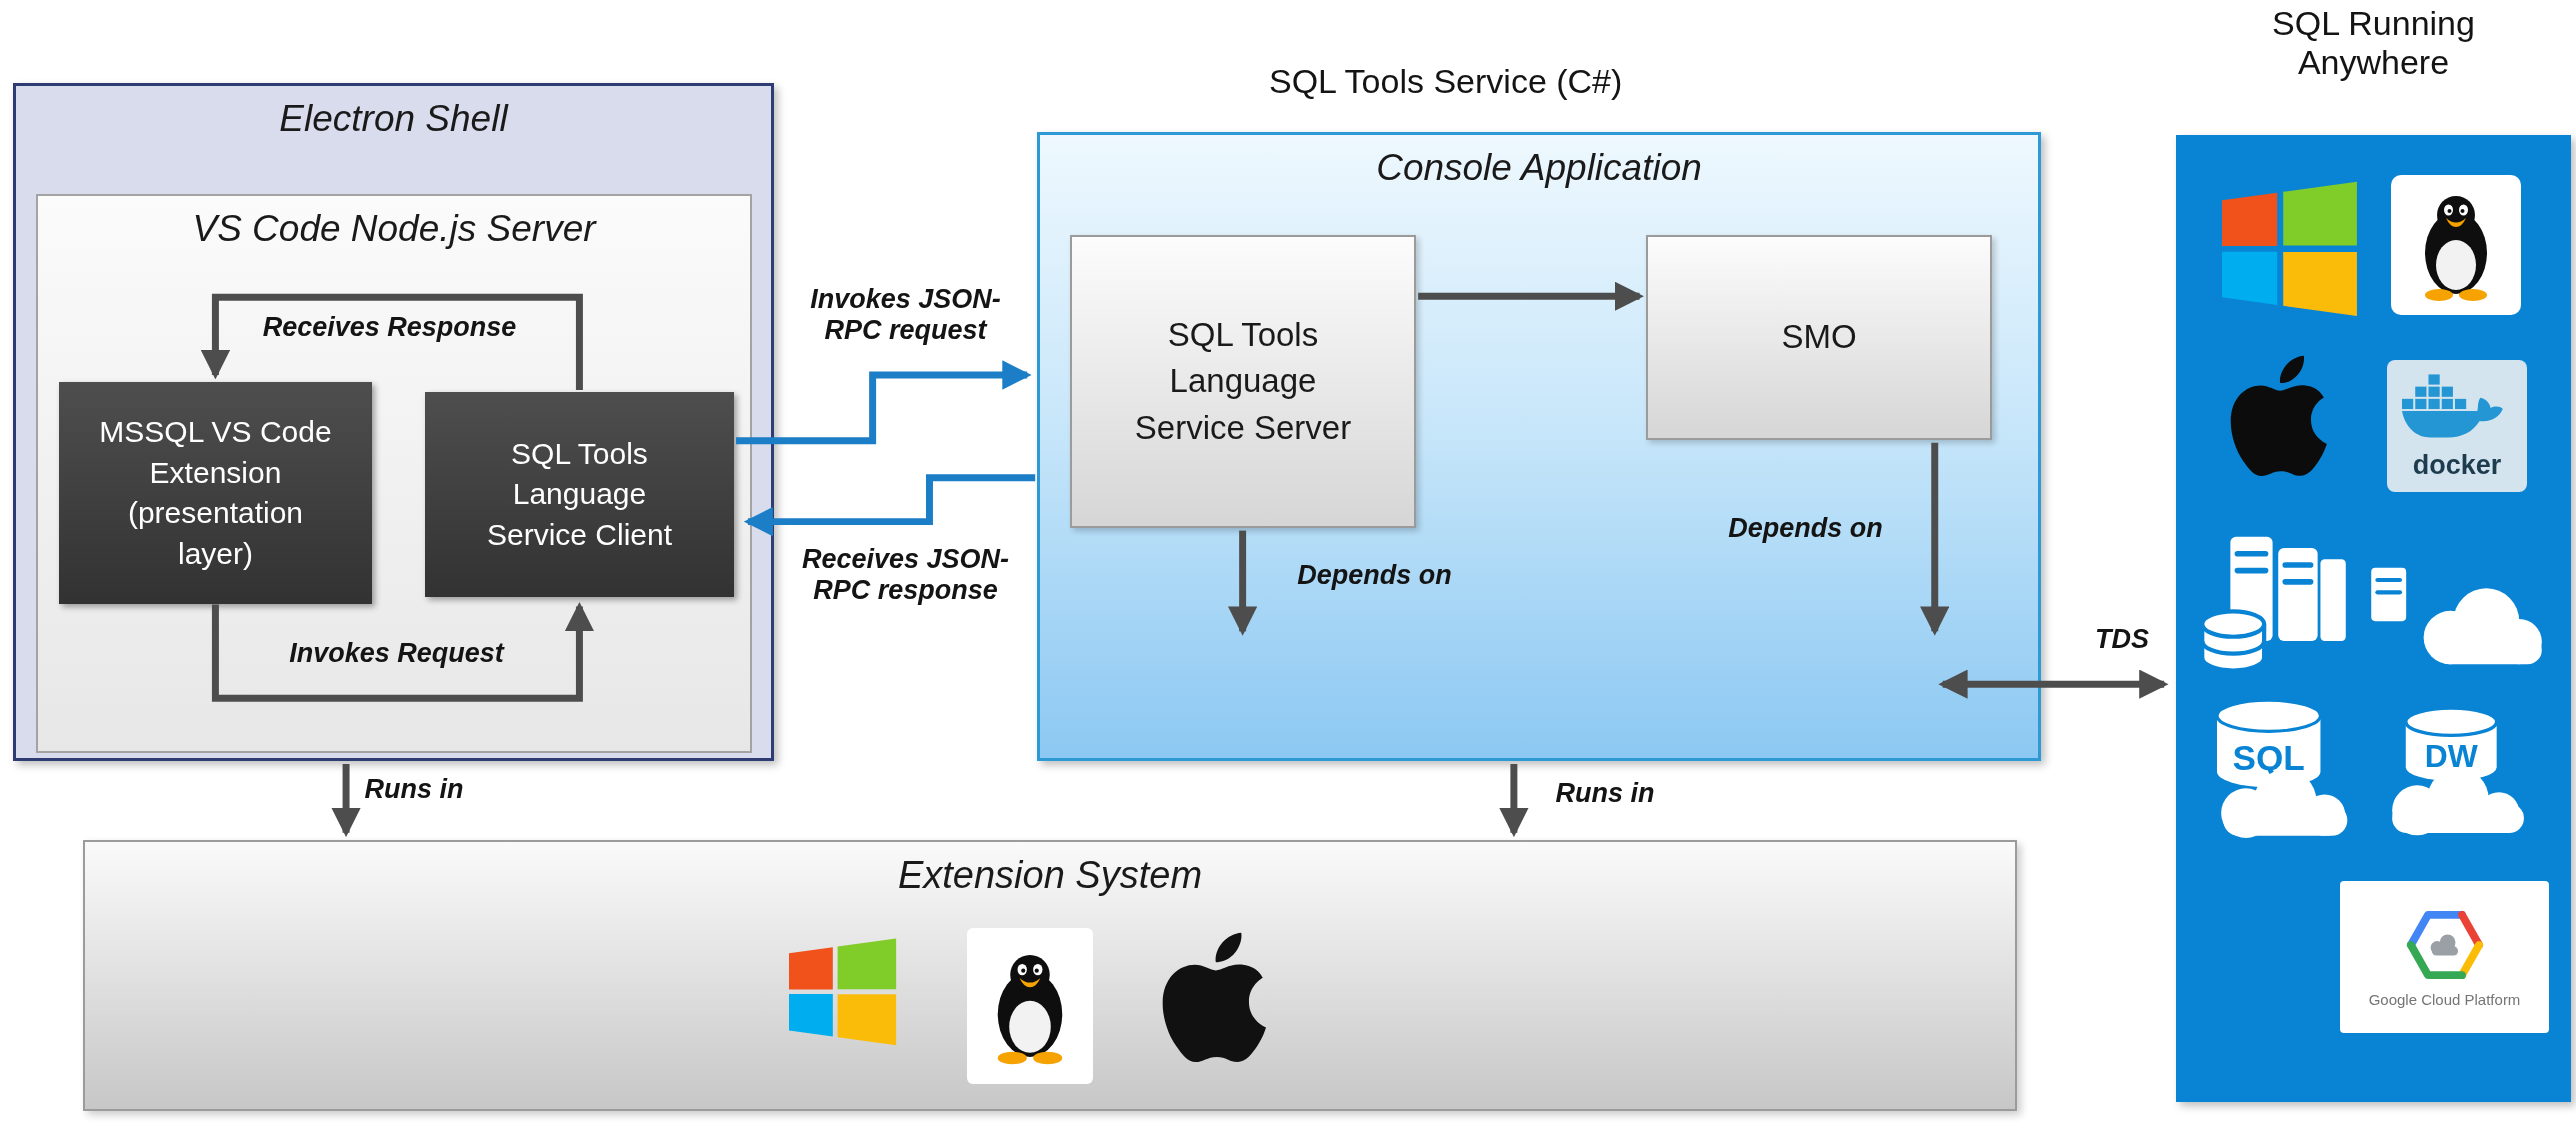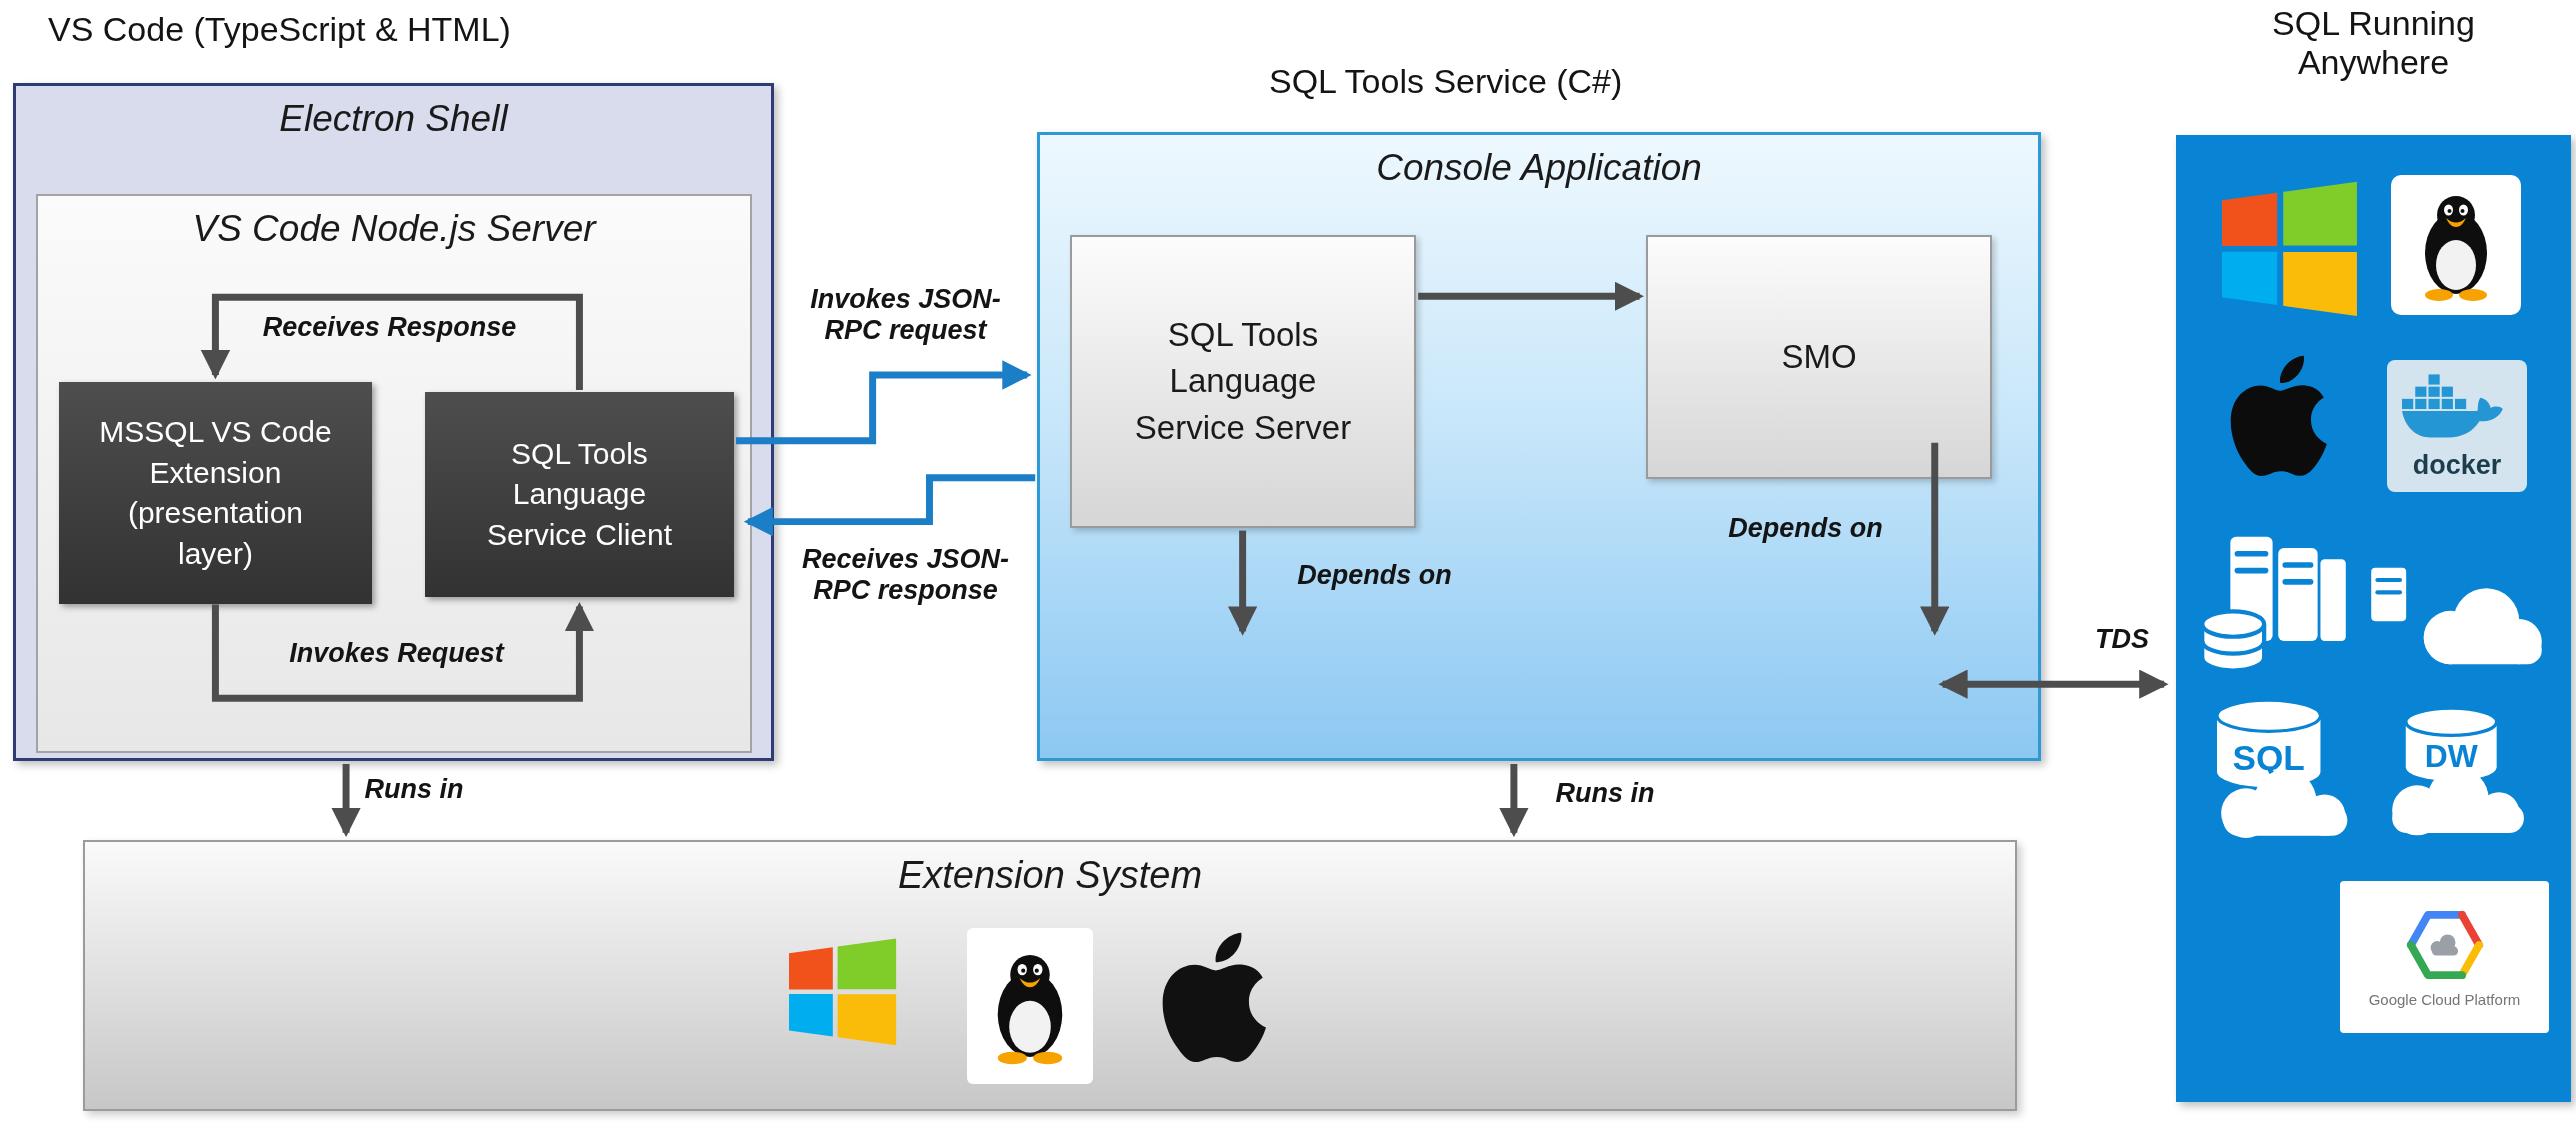--- a/index.html
+++ b/index.html
@@ -35,21 +35,20 @@
   .docker-label { font-weight:bold; font-size:27px; color:#1d3d4f; margin-top:12px; line-height:1; }
   .aws-name { font-size:30px; font-weight:bold; color:#232f3e; line-height:1; letter-spacing:-1px; margin-top:6px; }
   .aws-sub { font-size:14px; font-weight:bold; color:#232f3e; line-height:1.2; }
   .gcp-label { font-size:15px; color:#757575; margin-top:8px; text-align:center; }
 </style>
 </head>
 <body>
 
 <div id="canvas">
 
-  <div class="sec-title" style="left:48px; top:10px;">VS Code (TypeScript &amp; HTML)</div>
   <div class="sec-title" style="left:1269px; top:62px;">SQL Tools Service (C#)</div>
   <div class="sec-title center" style="left:2176px; top:4px; width:395px;">SQL Running
 Anywhere</div>
 
   <div class="box electron" style="left:13px; top:83px; width:761px; height:678px;">
     <div class="box-title">Electron Shell</div>
   </div>
   <div class="box node-server" style="left:36px; top:194px; width:716px; height:559px;">
     <div class="box-title">VS Code Node.js Server</div>
   </div>
@@ -66,21 +65,21 @@
   </div>
 
   <div class="box console" style="left:1037px; top:132px; width:1004px; height:629px;">
     <div class="box-title">Console Application</div>
   </div>
   <div class="box graybox" style="left:1070px; top:235px; width:346px; height:293px;">
     <span>SQL Tools
 Language
 Service Server</span>
   </div>
-  <div class="box graybox" style="left:1646px; top:235px; width:346px; height:244px;">
+  <div class="box graybox" style="left:1646px; top:235px; width:346px; height:205px;">
     <span>SMO</span>
   </div>
 
   <div class="box azure" style="left:2176px; top:135px; width:395px; height:967px;">
 
     <svg class="icon" style="left:46px; top:46px;" width="136" height="136" viewBox="0 0 88 88">
       <polygon points="0,12.5 35.7,7.6 35.7,42 0,42" fill="#f1511b"></polygon>
       <polygon points="39.6,7 87.3,0.5 87.3,41.8 39.6,41.8" fill="#80cc28"></polygon>
       <polygon points="0,45.7 35.7,45.7 35.7,80.2 0,75.3" fill="#00adef"></polygon>
       <polygon points="39.6,45.9 87.3,45.9 87.3,87.3 39.6,80.8" fill="#fbbc09"></polygon>

